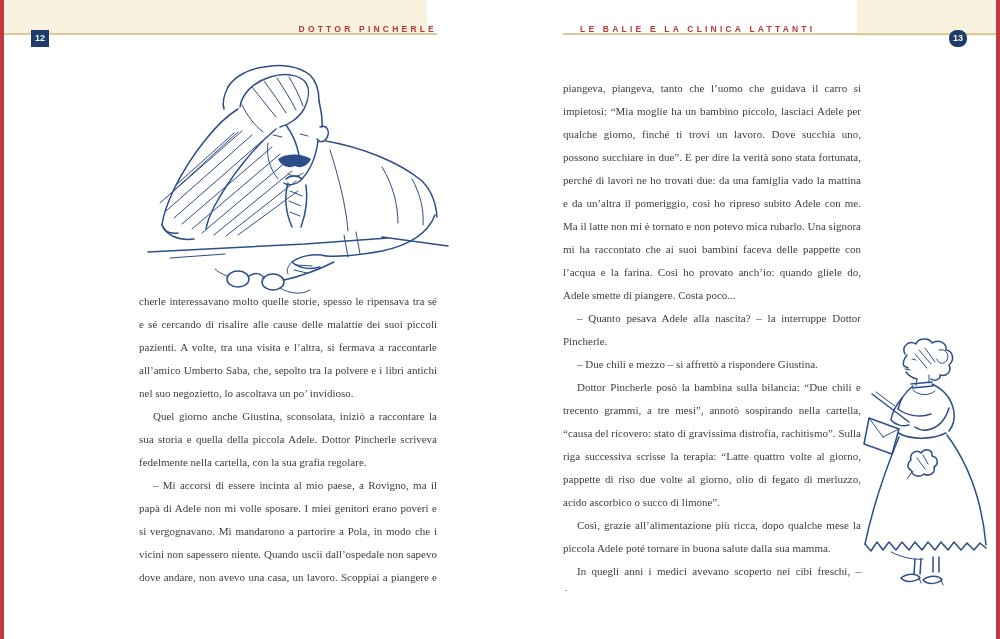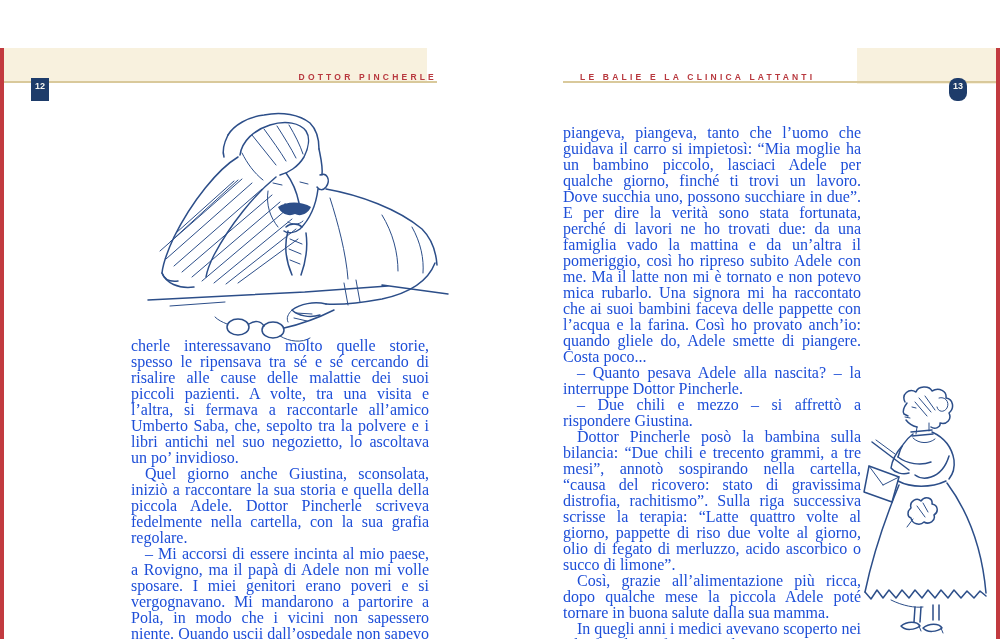--- a/index.html
+++ b/index.html
@@ -1,39 +1,39 @@
 <!DOCTYPE html>
 <html lang="it"><head>
 <meta charset="utf-8">
 <style>
   html,body{margin:0;padding:0;}
   body{width:1000px;height:639px;position:relative;overflow:hidden;background:#ffffff;
        font-family:"Liberation Serif", serif;}
-  .abs{position:absolute;margin-top:48px;}
+  .abs{position:absolute;}
   .cream{background:#f8f1de;}
   .cream-left{left:0;top:0;width:427px;height:33px;}
   .cream-right{left:857px;top:0;width:143px;height:36px;}
   .rule{background:#d9c99b;height:2px;top:33px;}
   .rule-left{left:0;width:437px;}
   .rule-right{left:563px;width:437px;}
   .edge-stripe{top:0;width:4px;height:639px;background:#c23a3f;}
   .edge-left{left:0;}
   .edge-right{left:996px;}
   .running-head{top:24px;font-family:"Liberation Sans", sans-serif;font-weight:bold;
        font-size:8.5px;letter-spacing:3.2px;color:#b8383e;white-space:nowrap;}
   .head-left{left:139px;width:298px;text-align:right;}
   .head-right{left:580px;width:300px;text-align:left;}
-  .pagenum{top:30px;width:18px;height:23px;background:#1e3c6a;color:#f7f7f2;
+  .pagenum{top:30px;width:18px;height:17px;background:#1e3c6a;color:#f7f7f2;
        font-family:"Liberation Sans", sans-serif;font-weight:bold;font-size:9px;
        line-height:17px;text-align:center;}
   .num-left{left:31px;}
   .num-right{left:949px;border-radius:8px;}
-  .textcol{width:298px;color:#1d4ed8;font-size:16px;line-height:16px;
+  .textcol{width:298px;color:#404040;font-size:11px;line-height:23px;
        text-align:justify;overflow:hidden;}
-  .col-left{left:131px;top:290px;height:302px;}
+  .col-left{left:139px;top:290px;height:302px;}
   .col-right{left:563px;top:77px;height:514px;}
   .textcol p{margin:0;}
   .p-ind{text-indent:14px;}
   .p-italic{font-style:italic;margin-top:15px !important;text-indent:14px;}
   .illus{pointer-events:none;}
   .illus svg{display:block;}
   .ink{stroke:#2c4e89;fill:none;stroke-width:1.5;stroke-linecap:round;stroke-linejoin:round;}
   .ink-thin{stroke:#2c4e89;fill:none;stroke-width:1;stroke-linecap:round;}
   .ink-fill{fill:#2c4e89;stroke:none;}
 </style>

